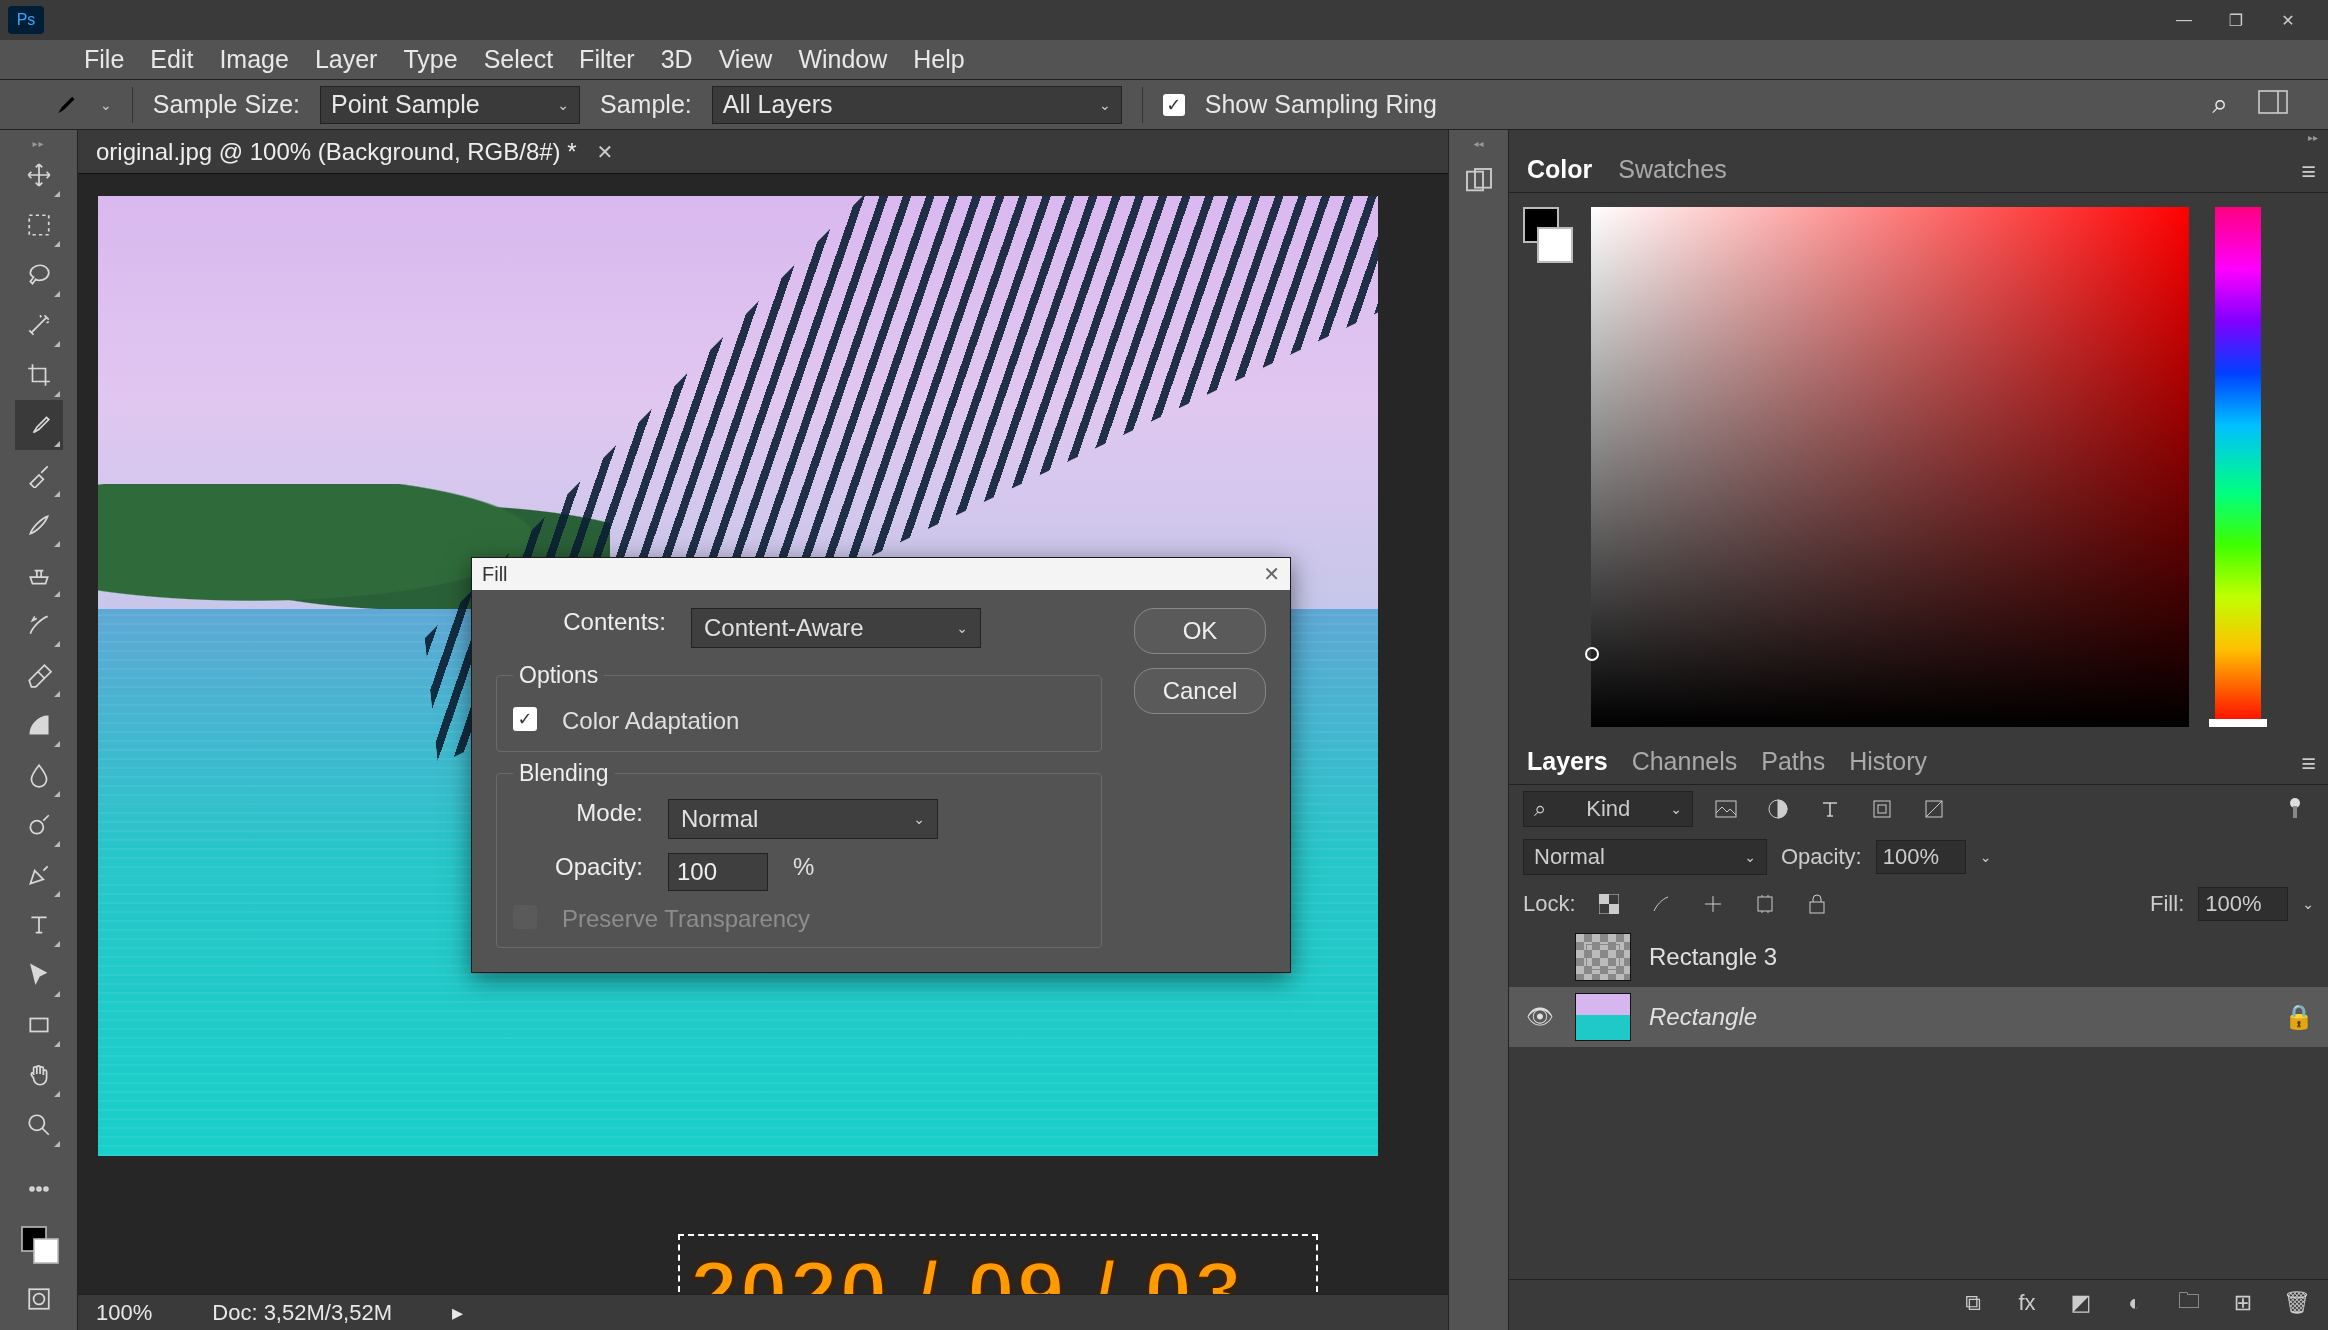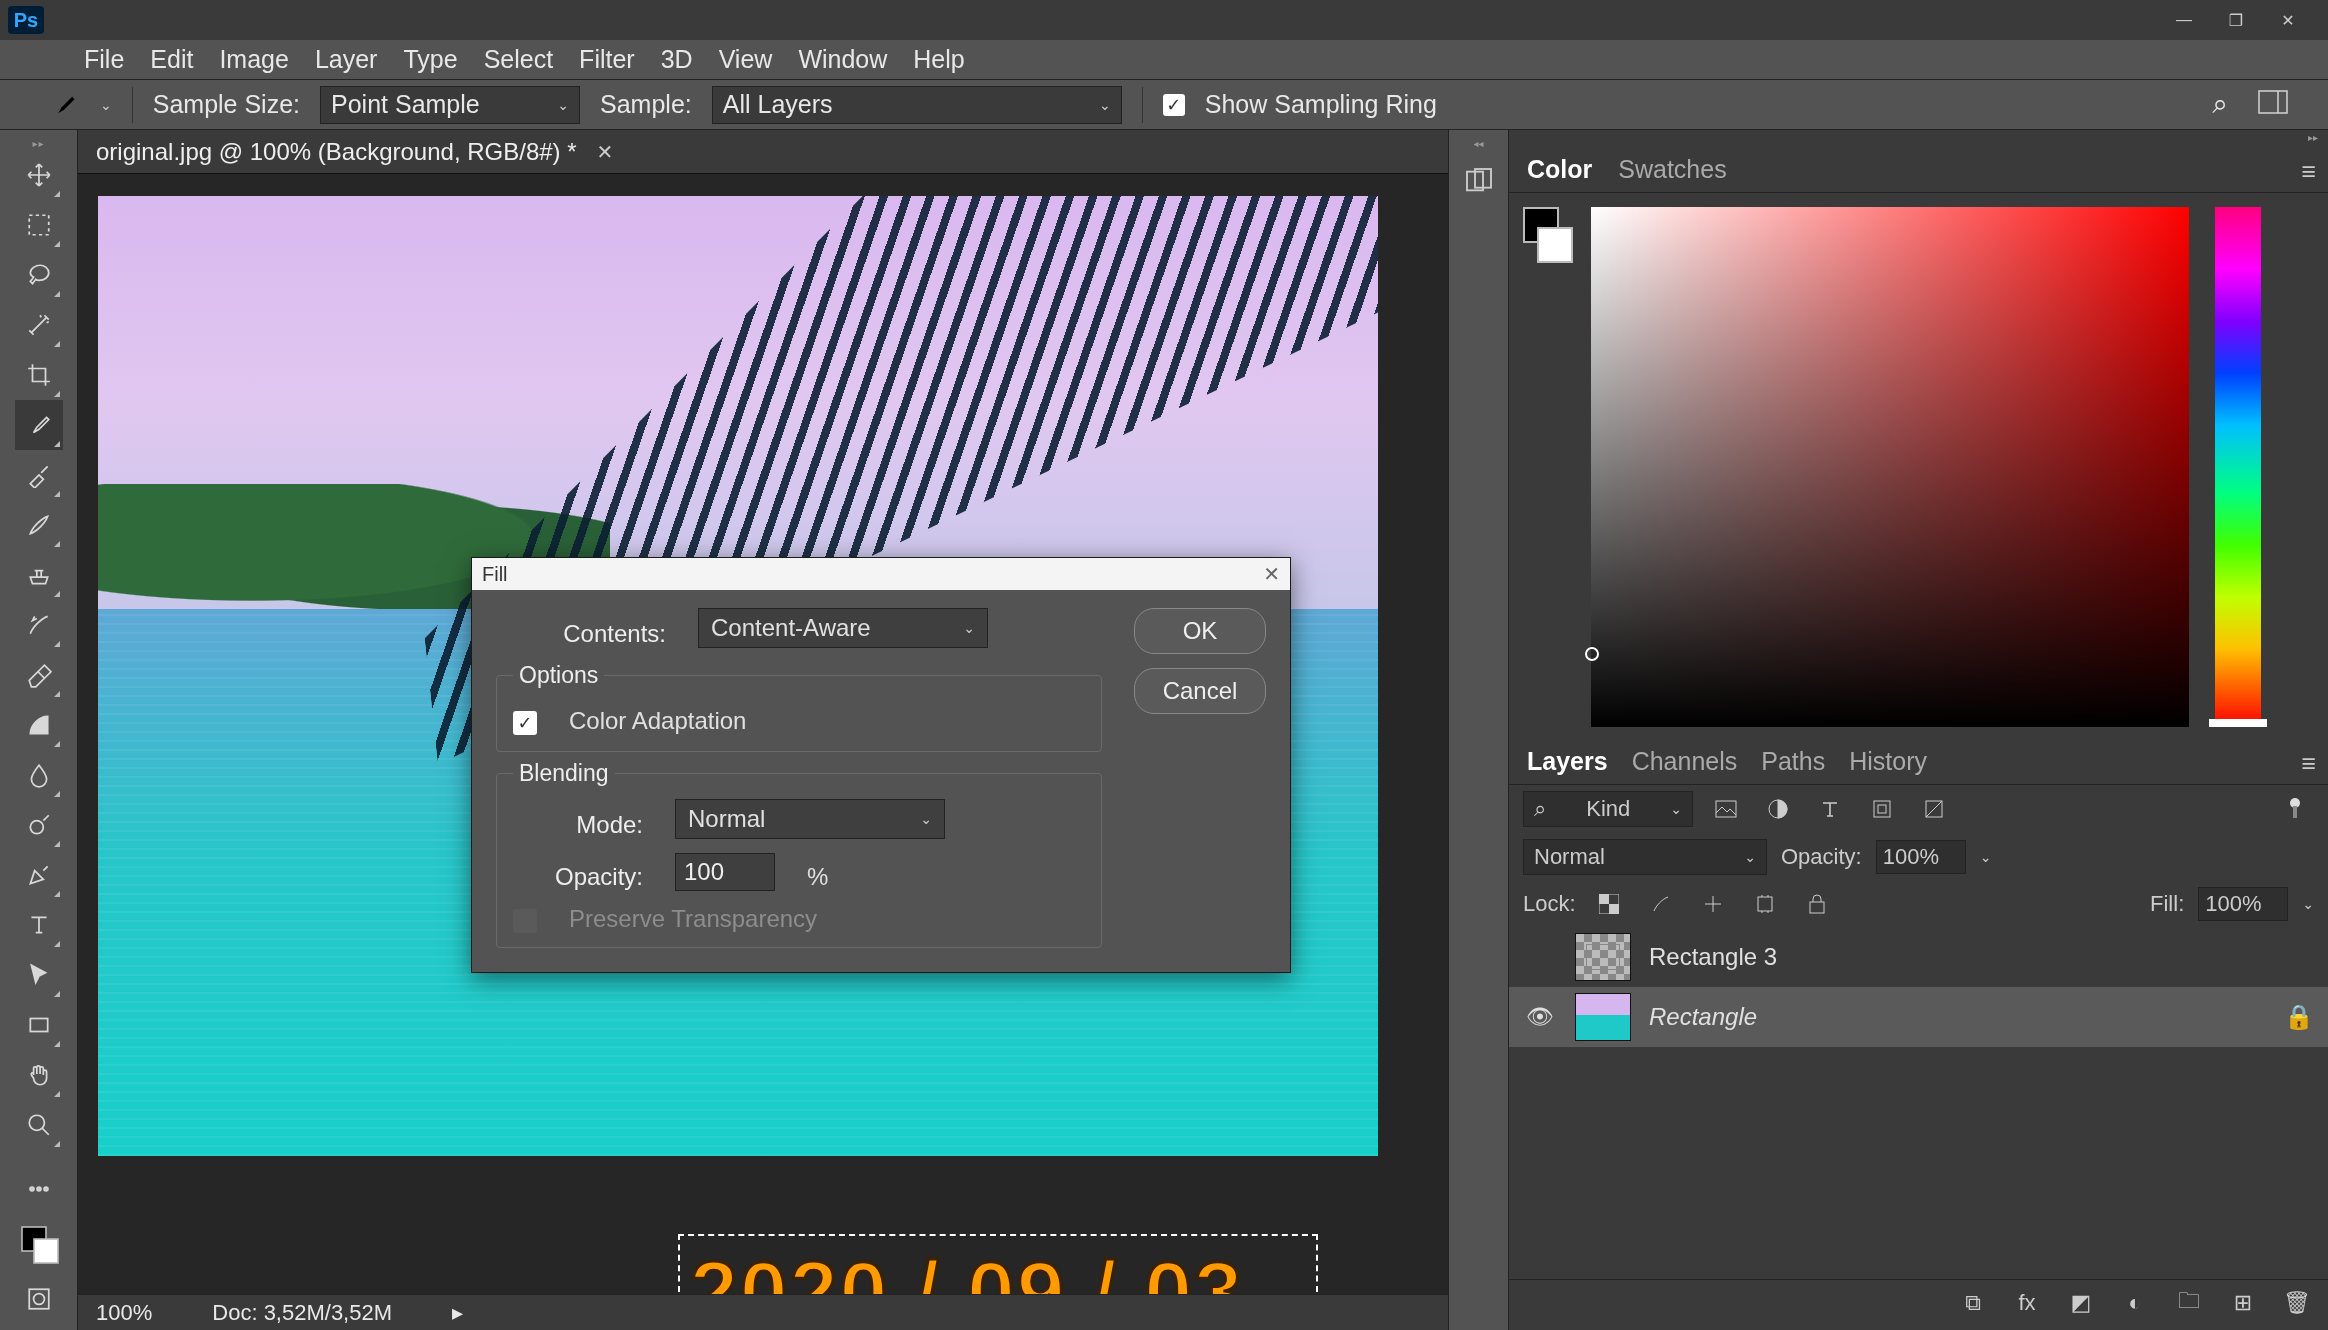--- a/index.html
+++ b/index.html
@@ -1,20 +1,20 @@
 <!DOCTYPE html>
 <html><head>
 <meta charset="utf-8">
 <style>
 * { margin: 0; padding: 0; box-sizing: border-box; font-family: "Segoe UI", Tahoma, sans-serif; }
 html, body { width: 2328px; height: 1330px; background: #535353; color: #e0e0e0; overflow: hidden; }
 
 
 .titlebar { height: 40px; background: #3a3a3a; display: flex; align-items: center; padding: 0 8px; }
-.titlebar .logo { width: 36px; height: 28px; background: #001e36; color: #31a8ff; font-weight: 700; font-size: 20px; display: flex; align-items: center; justify-content: center; border-radius: 4px; }
+.titlebar .logo { width: 36px; height: 28px; background: #001e36; color: #31a8ff; font-weight: 400; font-size: 16px; display: flex; align-items: center; justify-content: center; border-radius: 4px; }
 .titlebar .winbtns { margin-left: auto; display: flex; gap: 28px; padding-right: 20px; }
 .titlebar .winbtn { width: 24px; height: 24px; display: flex; align-items: center; justify-content: center; color: #ccc; font-size: 16px; }
 
 
 .menubar { height: 40px; background: #535353; display: flex; align-items: center; padding-left: 84px; gap: 26px; font-size: 25px; color: #e8e8e8; border-bottom: 1px solid #222; }
 .menubar span { cursor: default; }
 
 
 .optionsbar { height: 50px; background: #535353; display: flex; align-items: center; padding: 0 40px 0 48px; gap: 20px; font-size: 25px; color: #e8e8e8; border-bottom: 1px solid #222; }
 .optionsbar .toolicon { width: 32px; height: 32px; display: flex; align-items: center; justify-content: center; }
@@ -88,21 +88,21 @@
 .layer .italic { font-style: italic; }
 .lp-bottom { display: flex; gap: 20px; padding: 8px 14px 12px; justify-content: flex-end; color: #ccc; font-size: 22px; border-top: 1px solid #222; }
 .lp-bottom .bicon { width: 34px; height: 30px; display: flex; align-items: center; justify-content: center; }
 
 
 .dialog { position: absolute; left: 471px; top: 557px; width: 820px; background: #535353; border: 1px solid #1a1a1a; box-shadow: 0 6px 24px rgba(0,0,0,0.5); font-size: 24px; }
 .dialog .dtitle { background: #f4f4f4; color: #333; font-size: 20px; padding: 4px 10px; display: flex; align-items: center; }
 .dialog .dtitle .dclose { margin-left: auto; color: #666; font-size: 20px; }
 .dialog .dbody { padding: 18px 24px 24px; display: flex; gap: 32px; }
 .dialog .dleft { flex: 1; }
-.dialog .drow { display: flex; align-items: flex-end; gap: 32px; margin-bottom: 14px; }
+.dialog .drow { display: flex; align-items: flex-start; gap: 25px; margin-bottom: 14px; }
 .dialog .drow .lbl { width: 170px; text-align: right; color: #eee; }
 .dialog .dd { background: #3f3f3f; border: 1px solid #222; padding: 5px 12px; display: flex; align-items: center; justify-content: space-between; flex: 1; }
 fieldset.group { border: 1px solid #6a6a6a; border-radius: 4px; padding: 12px 16px 14px; margin-top: 8px; }
 fieldset.group legend { padding: 0 6px; color: #eee; font-size: 23px; }
 .dialog .ddnum { width: 100px; background: #3f3f3f; border: 1px solid #222; color: #eee; font-size: 24px; padding: 4px 8px; }
 .dialog .muted { color: #8d8d8d; }
 .dialog .chkbox { width: 24px; height: 24px; background: #fff; display: inline-flex; align-items: center; justify-content: center; color: #333; font-size: 18px; border-radius: 3px; }
 .dialog .chkbox.empty { background: #5a5a5a; }
 .dialog .dright { display: flex; flex-direction: column; gap: 14px; width: 132px; }
 .dialog button.dlgbtn { background: #5a5a5a; border: 1px solid #888; border-radius: 20px; color: #eee; font-size: 24px; padding: 8px 0; }

